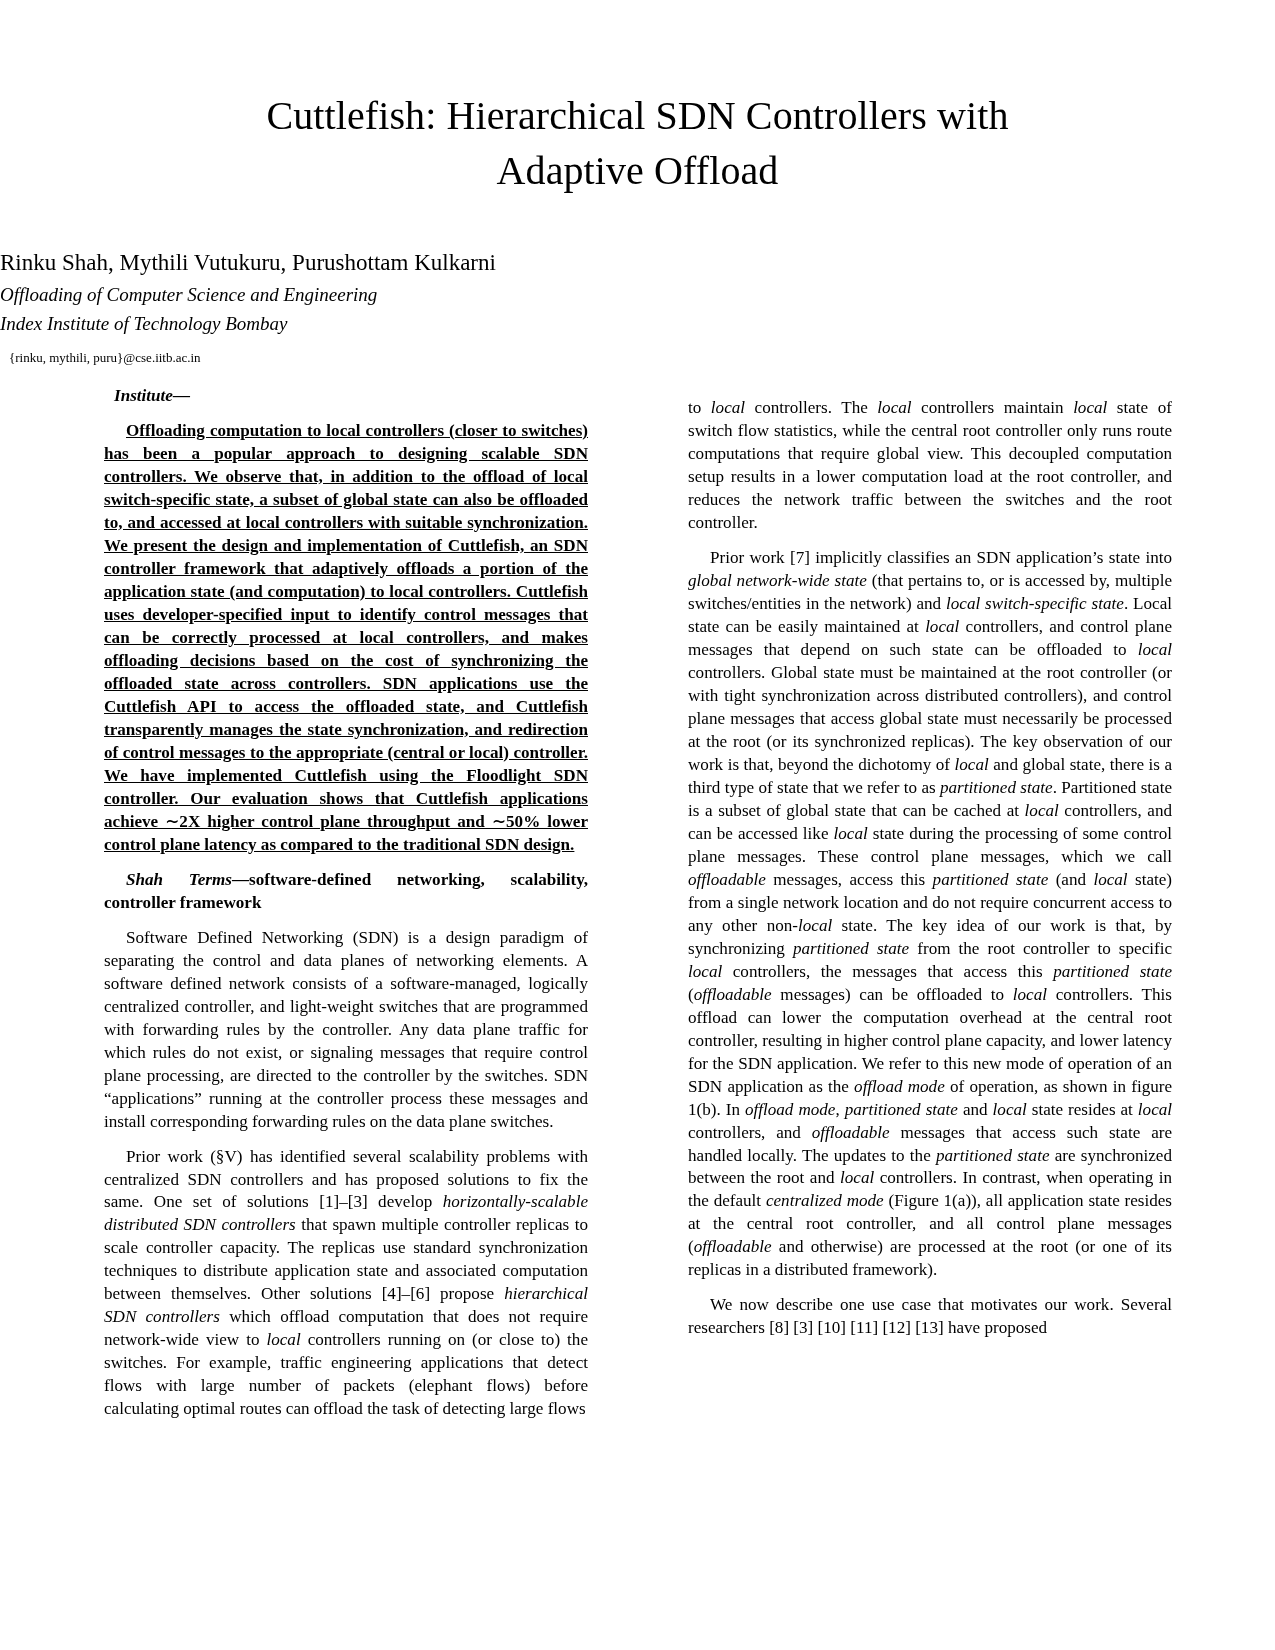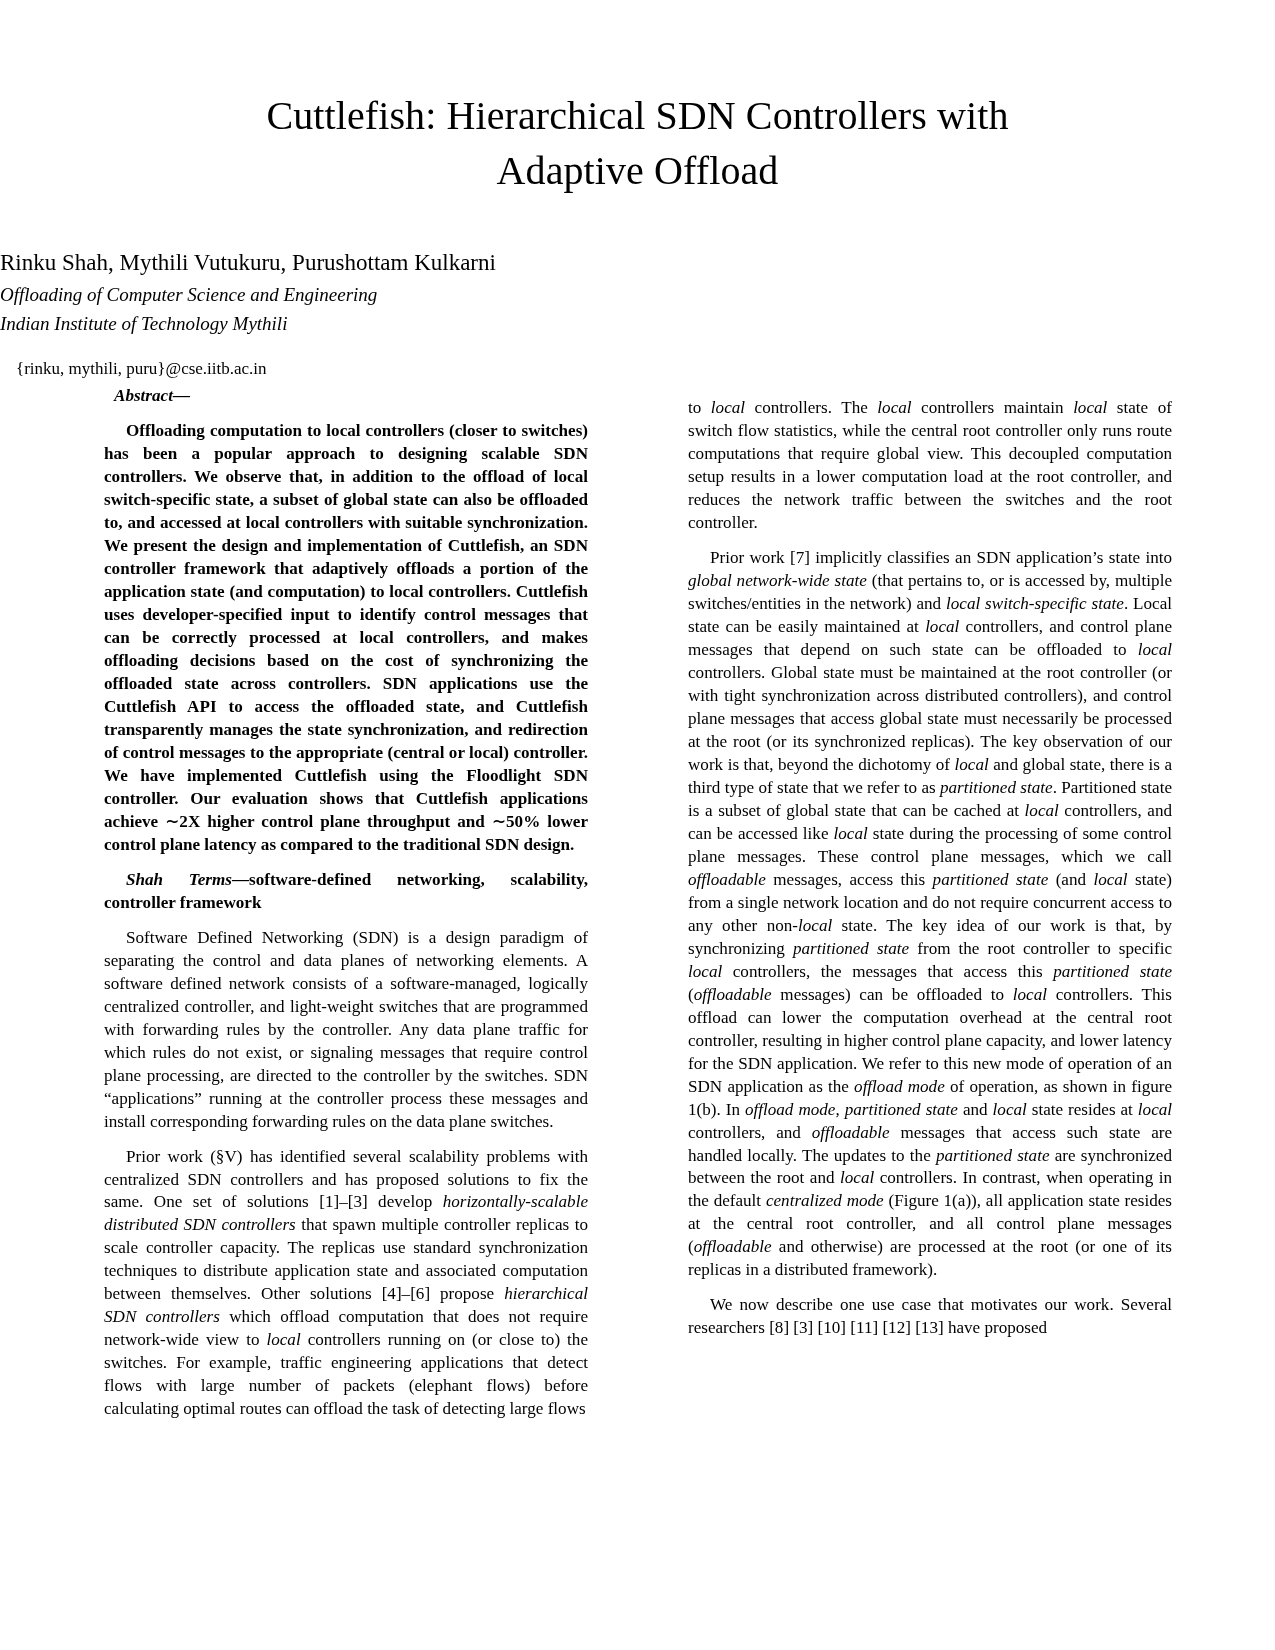--- a/index.html
+++ b/index.html
@@ -48,23 +48,23 @@
     line-height: 1.5;
     margin: 0;
   }
   .affil {
     font-size: 19px;
     font-style: italic;
     line-height: 1.52;
     margin: 0;
   }
   .email {
-    font-size: 17px;
+    font-size: 13px;
     line-height: 1.6;
-    margin: 16px;
+    margin: 9px;
   }
 
   
   .columns {
     position: absolute;
     top: 385px;
     left: 92px;
     width: 1092px;
     display: flex;
     justify-content: space-between;
@@ -89,20 +89,21 @@
     font-weight: bold;
     font-style: italic;
     font-size: 17.1px;
     text-indent: 22px;
     margin: 0;
     text-align: left;
   }
   p.abstract-body {
     font-weight: bold;
     text-indent: 22px;
+    text-decoration: underline;
   }
   p.index-terms {
     font-weight: bold;
     text-indent: 22px;
   }
   .index-terms .it-label {
     font-style: italic;
   }
 
   .section-head {
@@ -124,29 +125,29 @@
 
 <div class="page">
 
   <div class="title-block">
     <h1 class="paper-title">Cuttlefish: Hierarchical SDN Controllers with Adaptive Offload</h1>
   </div>
 
   <div class="author-block">
     <p class="authors">Rinku Shah, Mythili Vutukuru, Purushottam Kulkarni</p>
     <p class="affil">Offloading of Computer Science and Engineering</p>
-    <p class="affil">Indian Institute of Technology Mythili</p>
+    <p class="affil">Index Institute of Technology Bombay</p>
     <p class="email">{rinku, mythili, puru}@cse.iitb.ac.in</p>
   </div>
 
   <div class="columns">
 
     <div class="col">
 
-      <p class="abstract-head">Abstract—</p>
+      <p class="abstract-head">Institute—</p>
       <p class="abstract-body">Offloading computation to local controllers (closer to switches) has been a popular approach to designing scalable SDN controllers. We observe that, in addition to the offload of local switch-specific state, a subset of global state can also be offloaded to, and accessed at local controllers with suitable synchronization. We present the design and implementation of Cuttlefish, an SDN controller framework that adaptively offloads a portion of the application state (and computation) to local controllers. Cuttlefish uses developer-specified input to identify control messages that can be correctly processed at local controllers, and makes offloading decisions based on the cost of synchronizing the offloaded state across controllers. SDN applications use the Cuttlefish  API to access the offloaded state, and Cuttlefish  transparently manages the state synchronization, and redirection of control messages to the appropriate (central or local) controller. We have implemented Cuttlefish  using the Floodlight SDN controller. Our evaluation shows that Cuttlefish applications achieve ∼2X higher control plane throughput and ∼50% lower control plane latency as compared to the traditional SDN design.</p>
       <p class="index-terms"><span class="it-label">Shah Terms</span><span>—software-defined networking, scalability, controller framework</span></p>
 
 
       <p class="indent">Software Defined Networking (SDN) is a design paradigm of separating the control and data planes of networking elements. A software defined network consists of a software-managed, logically centralized controller, and light-weight switches that are programmed with forwarding rules by the controller. Any data plane traffic for which rules do not exist, or signaling messages that require control plane processing, are directed to the controller by the switches. SDN “applications” running at the controller process these messages and install corresponding forwarding rules on the data plane switches.</p>
       <p class="indent">Prior work (§V) has identified several scalability problems with centralized SDN controllers and has proposed solutions to fix the same. One set of solutions [1]–[3] develop <em>horizontally-scalable distributed SDN controllers</em> that spawn multiple controller replicas to scale controller capacity. The replicas use standard synchronization techniques to distribute application state and associated computation between themselves. Other solutions [4]–[6] propose <em>hierarchical SDN controllers</em> which offload computation that does not require network-wide view to <em>local</em> controllers running on (or close to) the switches. For example, traffic engineering applications that detect flows with large number of packets (elephant flows) before calculating optimal routes can offload the task of detecting large flows</p>
 
     </div>
 
     <div class="col">

